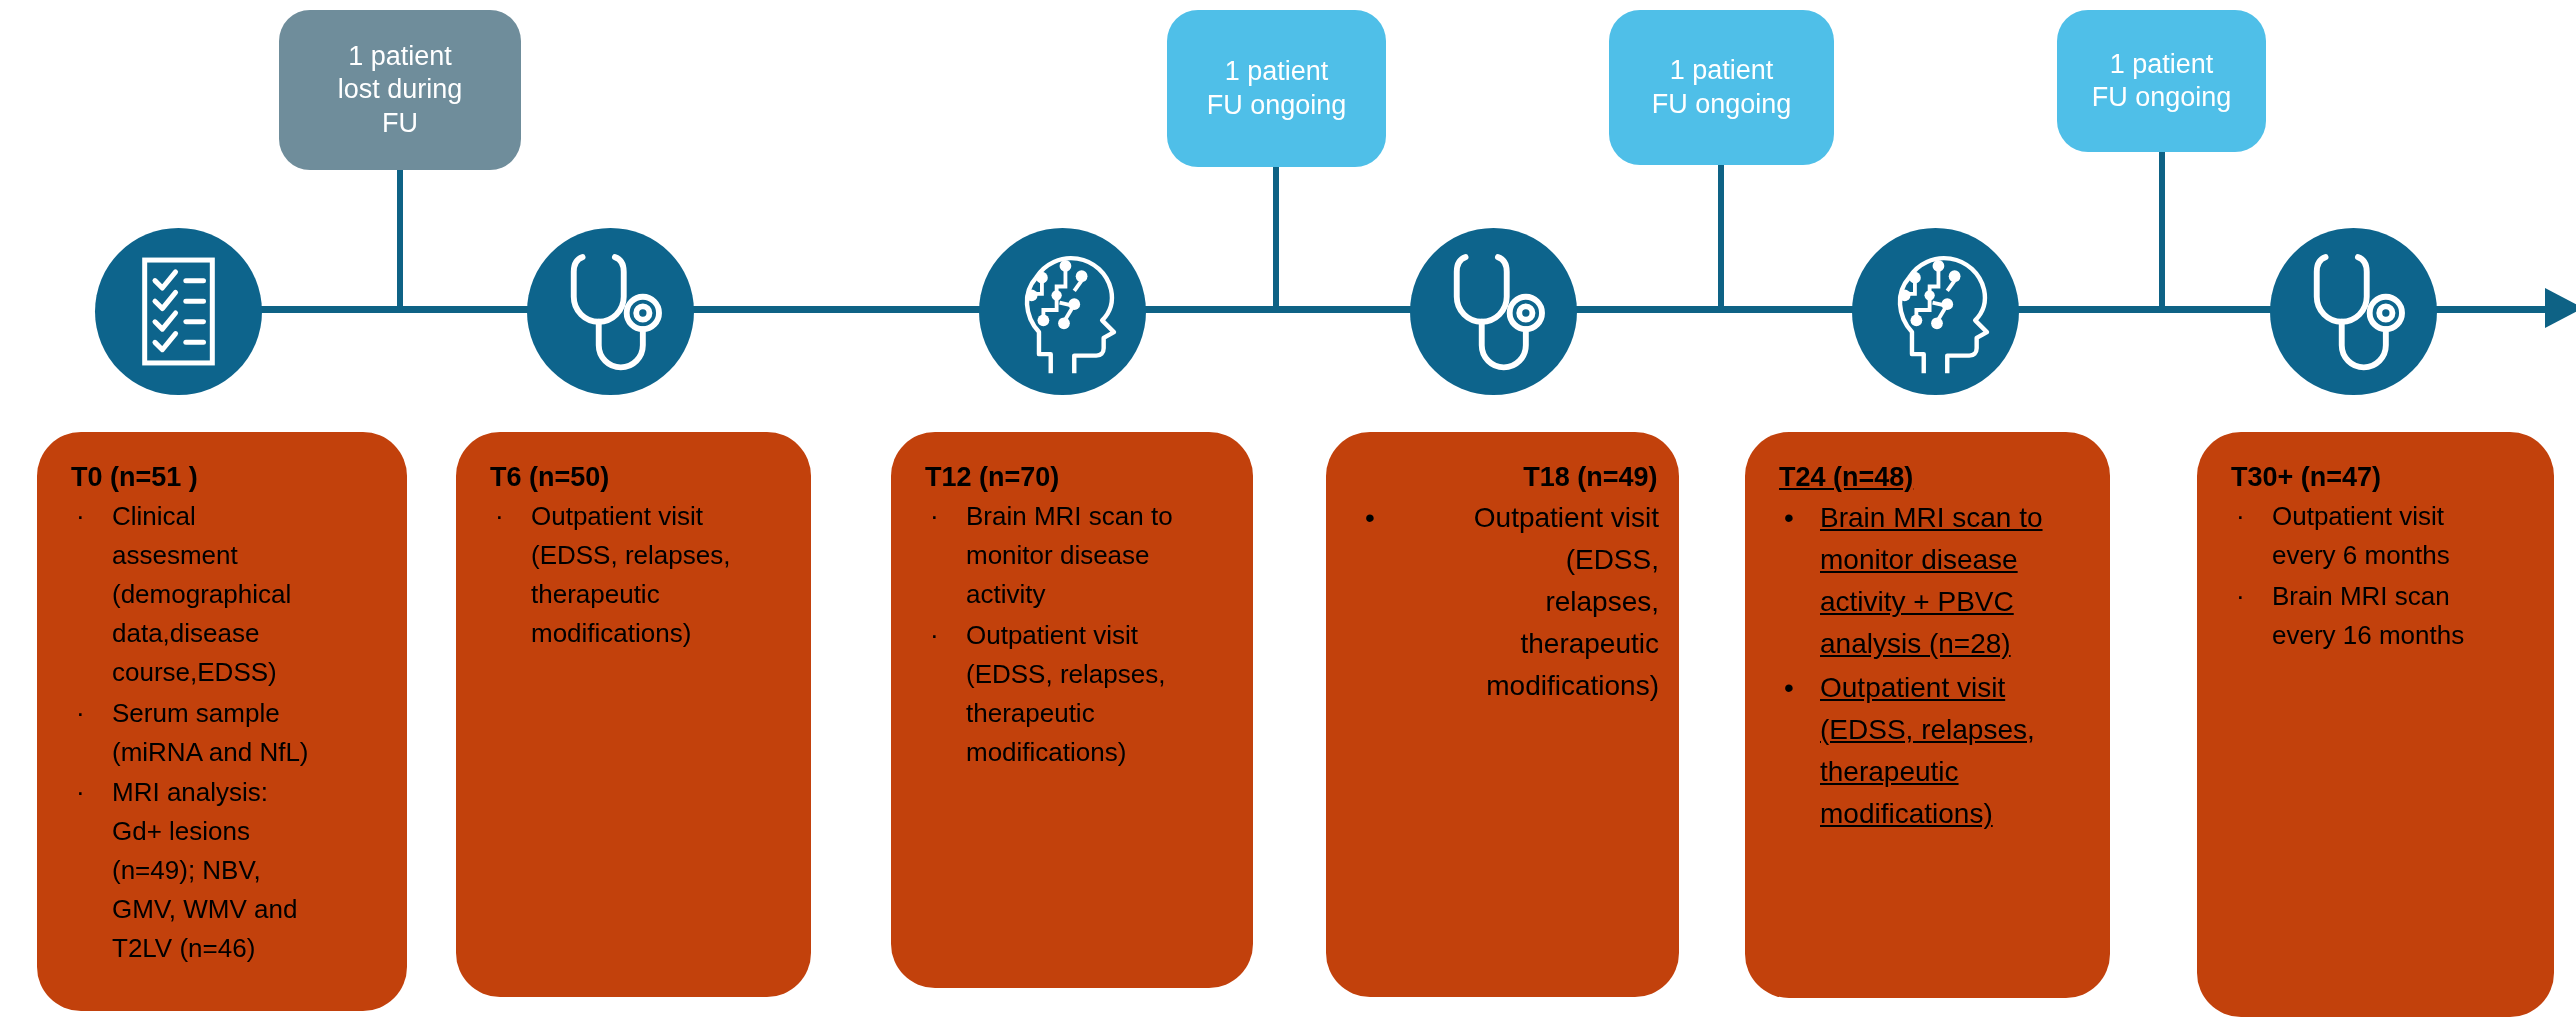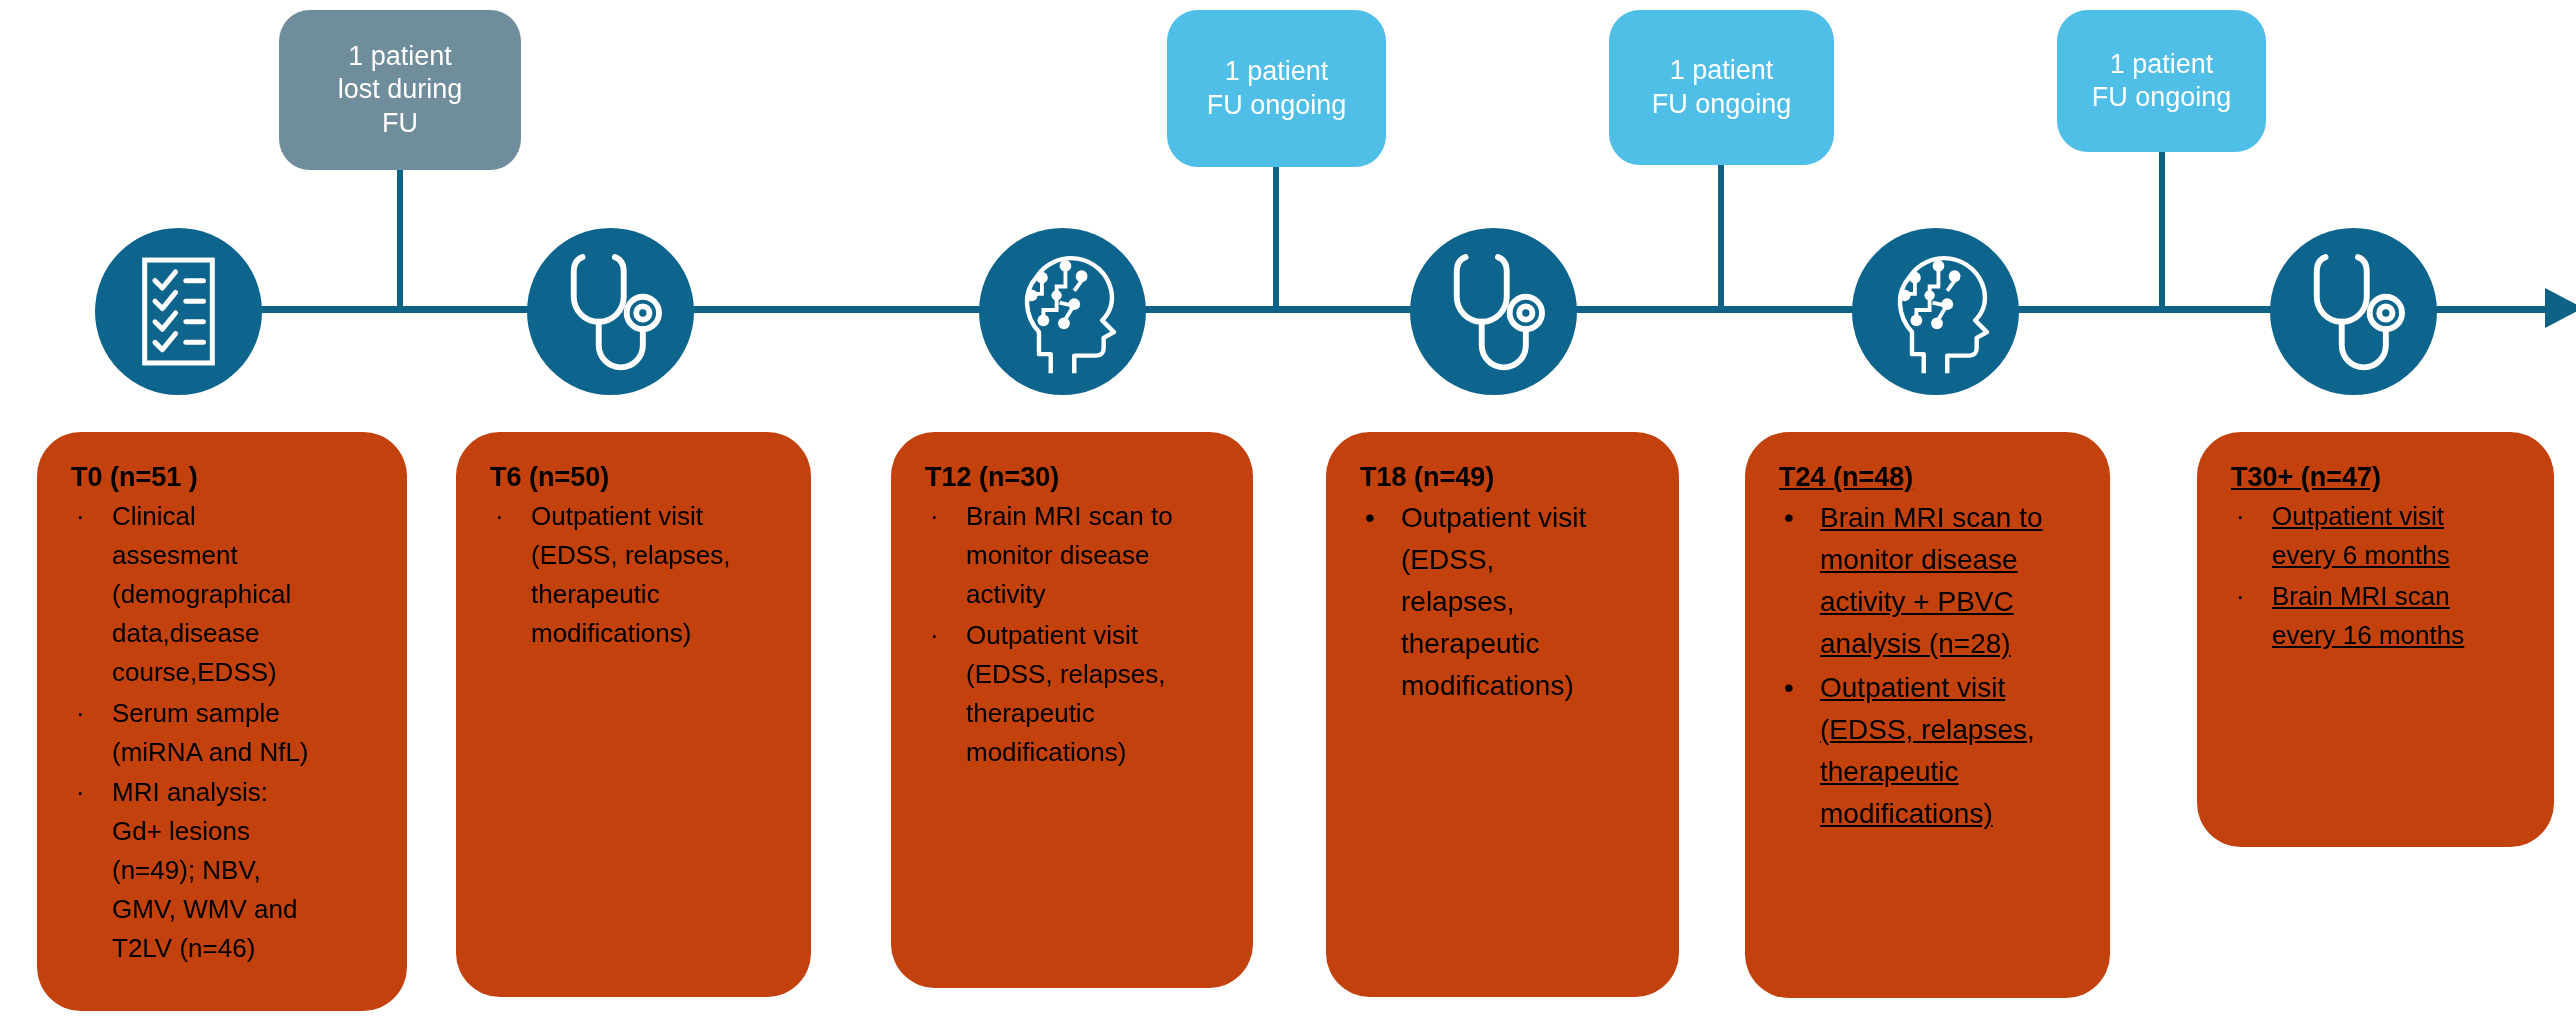--- a/index.html
+++ b/index.html
@@ -33,23 +33,23 @@
   
   .node{position:absolute;top:228px;width:167px;height:167px;border-radius:50%;
     background:#0D648C;display:flex;align-items:center;justify-content:center;z-index:2;}
   .n0{left:83px}.n1{left:515px}.n2{left:967px}.n3{left:1398px}.n4{left:1840px}.n5{left:2258px}
   .node svg{width:147px;height:147px;display:block;}
   
   .infobox{position:absolute;top:432px;background:#c2410c;border-radius:44px;color:#000;z-index:2;}
   .b0{left:25px;width:370px;height:579px;}
   .b1{left:444px;width:355px;height:565px;}
   .b2{left:879px;width:362px;height:556px;}
-  .b3{left:1314px;width:353px;height:565px;}
+  .b3{left:1314px;width:353px;height:565px;text-align:right;}
   .b4{left:1733px;width:365px;height:566px;text-decoration:underline;}
-  .b5{left:2185px;width:357px;height:415px;text-decoration:underline;}
+  .b5{left:2185px;width:357px;height:585px;}
   .infobox .title{font-weight:bold;font-size:27px;margin:30px 21.4px 4.3px 34px;}
   .infobox ul{list-style:none;margin:0;padding:0;}
   .infobox li{position:relative;padding-left:75px;padding-right:20px;
     font-size:26px;line-height:1.5;margin-top:1.4px;}
   .li-text{white-space:pre-line;}
   .blt{position:absolute;left:39px;top:0;}
   .big li{font-size:28px;}
 </style>
 </head>
 <body>
@@ -195,21 +195,21 @@
     <div class="title">T6 (n=50)</div>
     <ul>
       <li><span class="blt">·</span><span class="li-text">Outpatient visit
 (EDSS, relapses,
 therapeutic
 modifications)</span></li>
     </ul>
   </div>
 
   <div class="infobox b2">
-    <div class="title">T12 (n=30)</div>
+    <div class="title">T12 (n=70)</div>
     <ul>
       <li><span class="blt">·</span><span class="li-text">Brain MRI scan to
 monitor disease
 activity</span></li>
       <li><span class="blt">·</span><span class="li-text">Outpatient visit
 (EDSS, relapses,
 therapeutic
 modifications)</span></li>
     </ul>
   </div>

